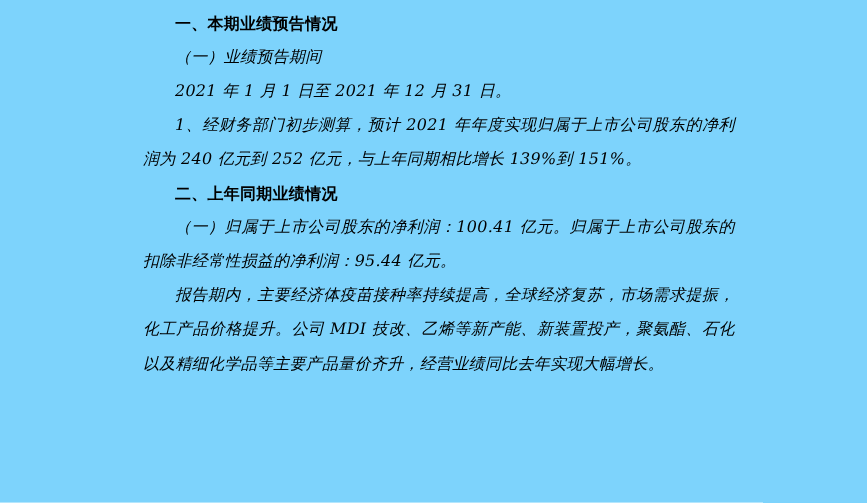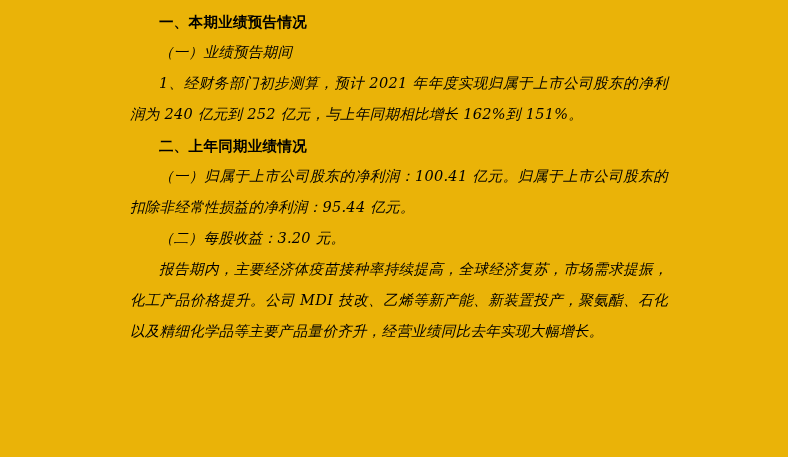--- a/index.html
+++ b/index.html
@@ -13,21 +13,21 @@
     font-family: "DejaVu Serif", "Liberation Serif", serif;
     color: #000000;
     overflow: hidden;
   }
   .page {
     position: relative;
     width: 788px;
     height: 457px;
     box-sizing: border-box;
     padding: 6px 120px 0 130px;
-    background: #eab308;
+    background: #7dd3fc;
   }
   .para {
     font-size: 14.5px;
     line-height: 31px;
     letter-spacing: 0.3px;
     text-align: justify;
     text-justify: inter-ideograph;
     margin: 0;
     white-space: pre-wrap;
   }
@@ -40,19 +40,19 @@
     font-style: italic;
   }
 </style>
 </head>
 <body>
 
 <div class="page">
 
   <p class="para heading">一、本期业绩预告情况</p>
   <p class="para indent">（一）业绩预告期间</p>
-  <p class="para indent">1、经财务部门初步测算，预计 2021 年年度实现归属于上市公司股东的净利润为 240 亿元到 252 亿元，与上年同期相比增长 162%到 151%。</p>
+  <p class="para indent">2021 年 1 月 1 日至 2021 年 12 月 31 日。</p>
+  <p class="para indent">1、经财务部门初步测算，预计 2021 年年度实现归属于上市公司股东的净利润为 240 亿元到 252 亿元，与上年同期相比增长 139%到 151%。</p>
   <p class="para heading">二、上年同期业绩情况</p>
   <p class="para indent">（一）归属于上市公司股东的净利润：100.41 亿元。归属于上市公司股东的扣除非经常性损益的净利润：95.44 亿元。</p>
-  <p class="para indent">（二）每股收益：3.20 元。</p>
   <p class="para indent">报告期内，主要经济体疫苗接种率持续提高，全球经济复苏，市场需求提振，化工产品价格提升。公司 MDI 技改、乙烯等新产能、新装置投产，聚氨酯、石化以及精细化学品等主要产品量价齐升，经营业绩同比去年实现大幅增长。</p>
 
 </div>
 
 </body></html>

